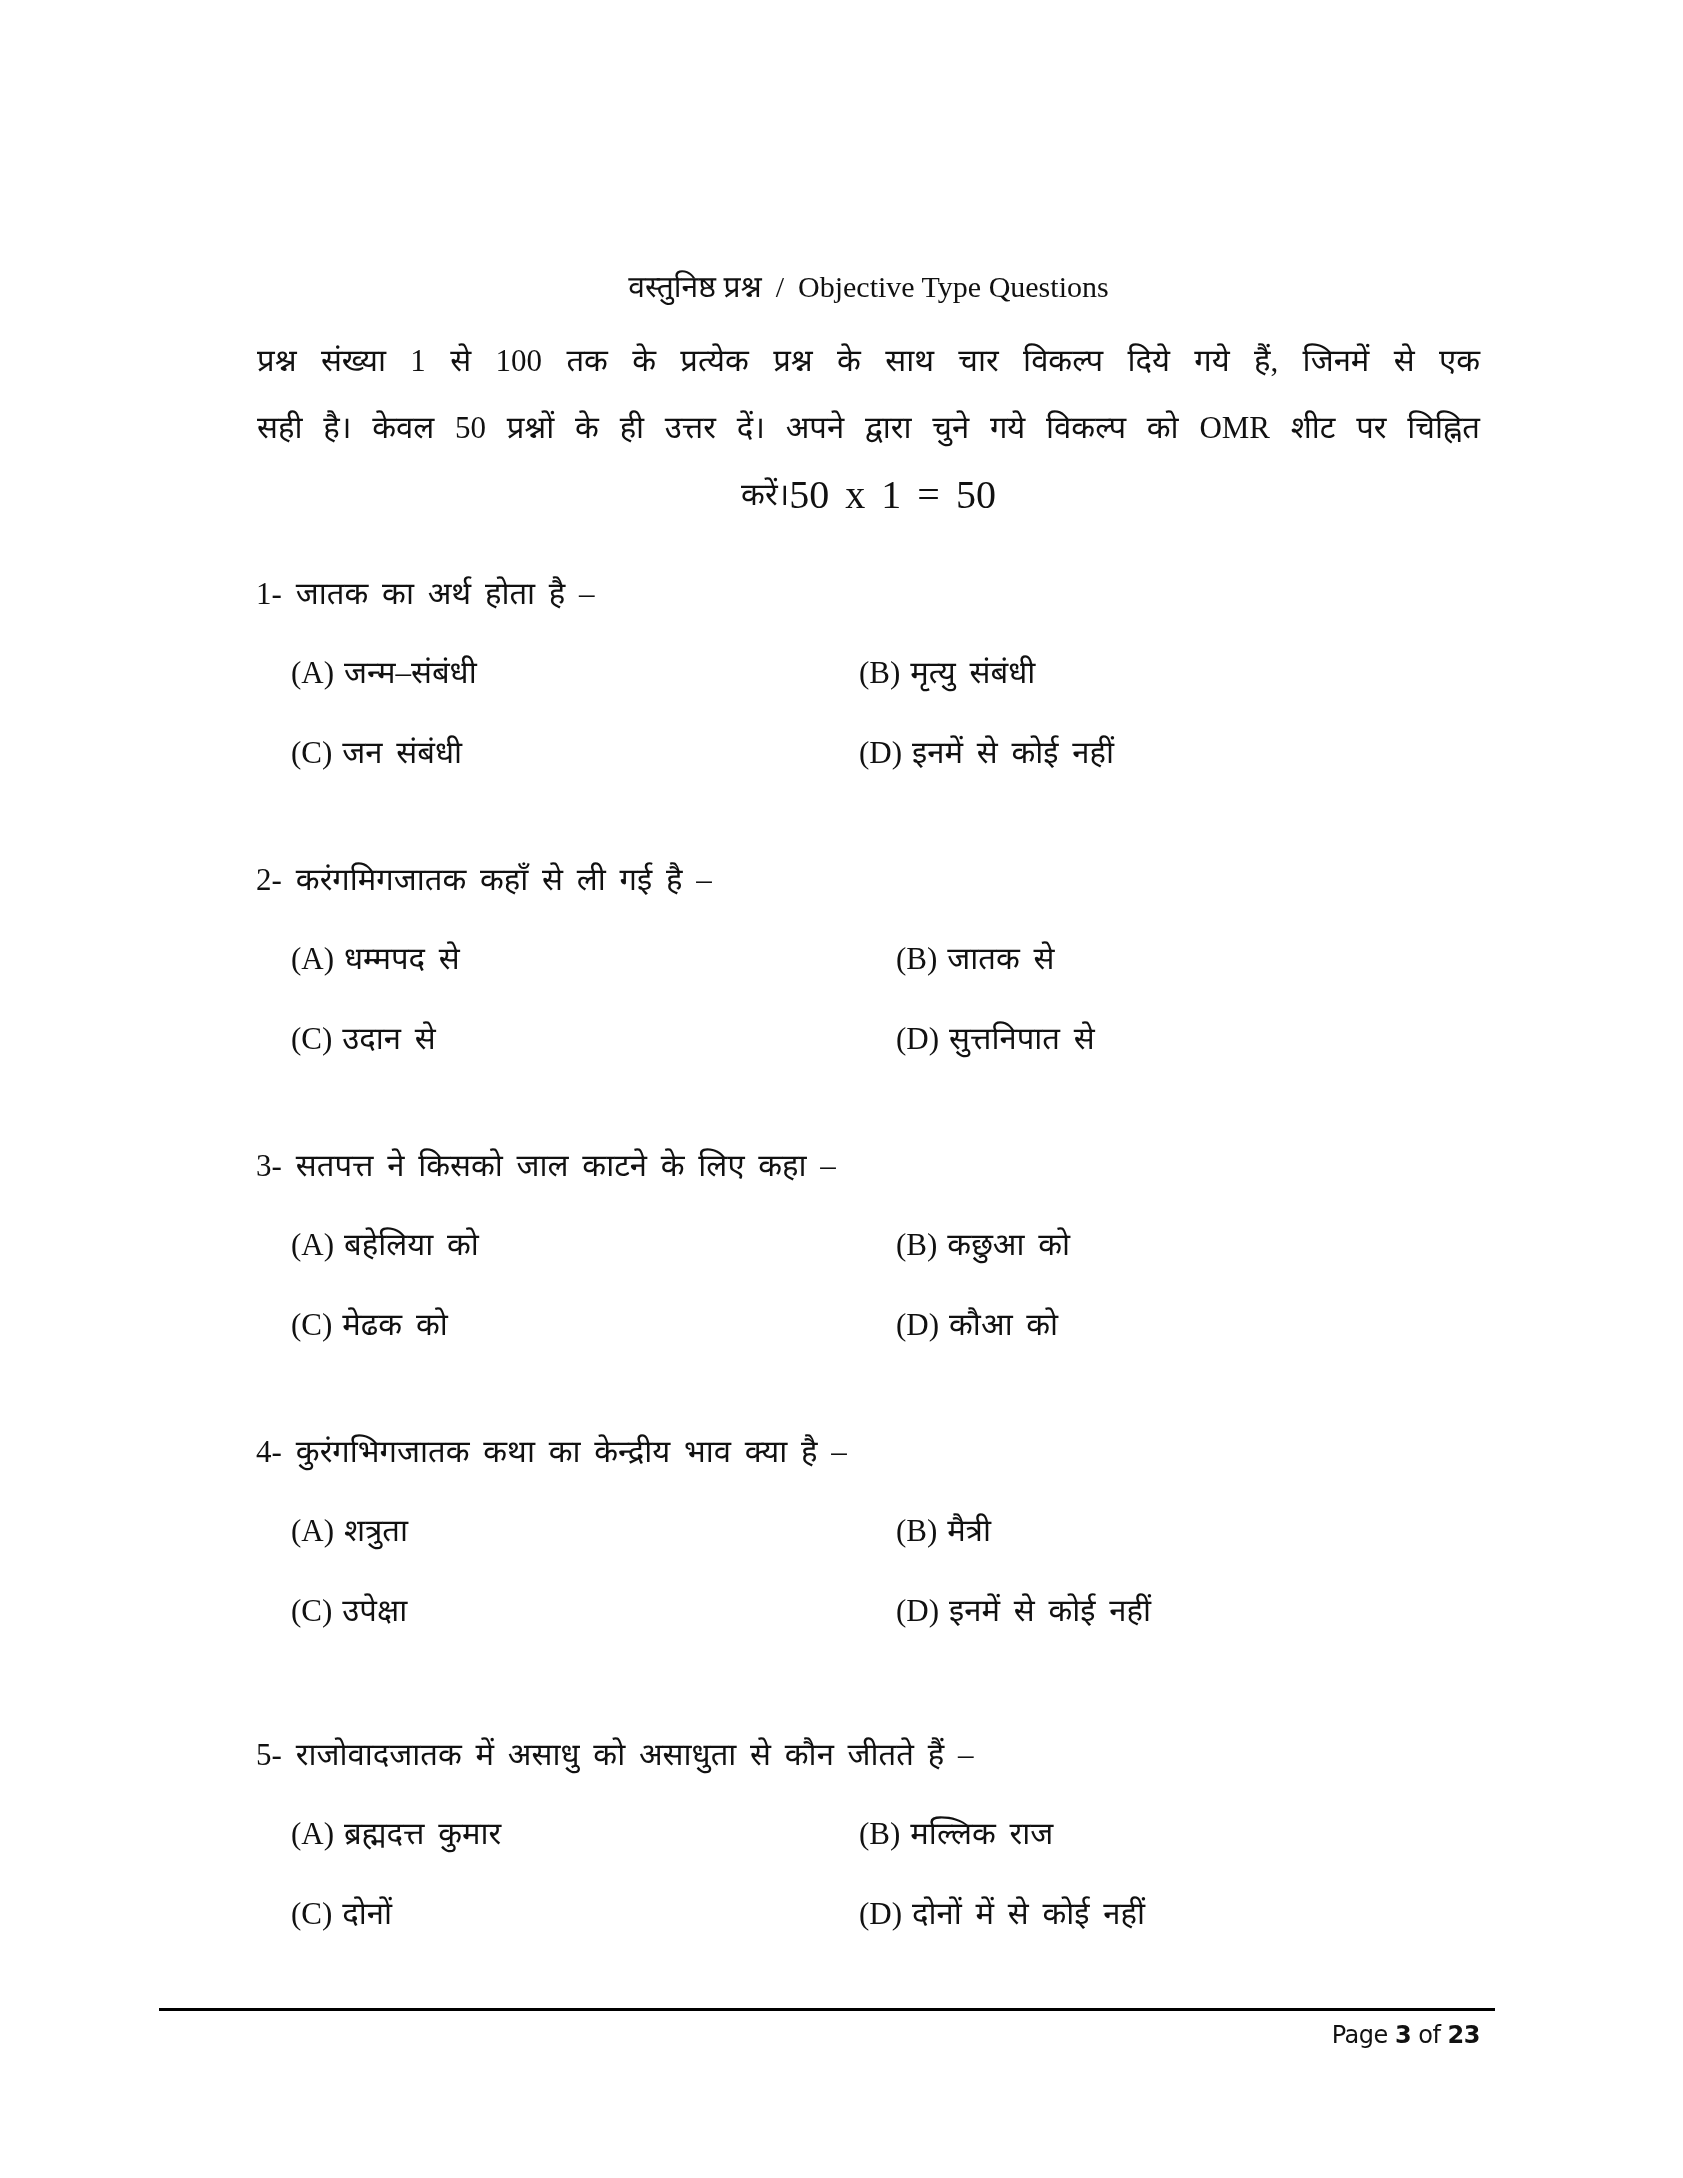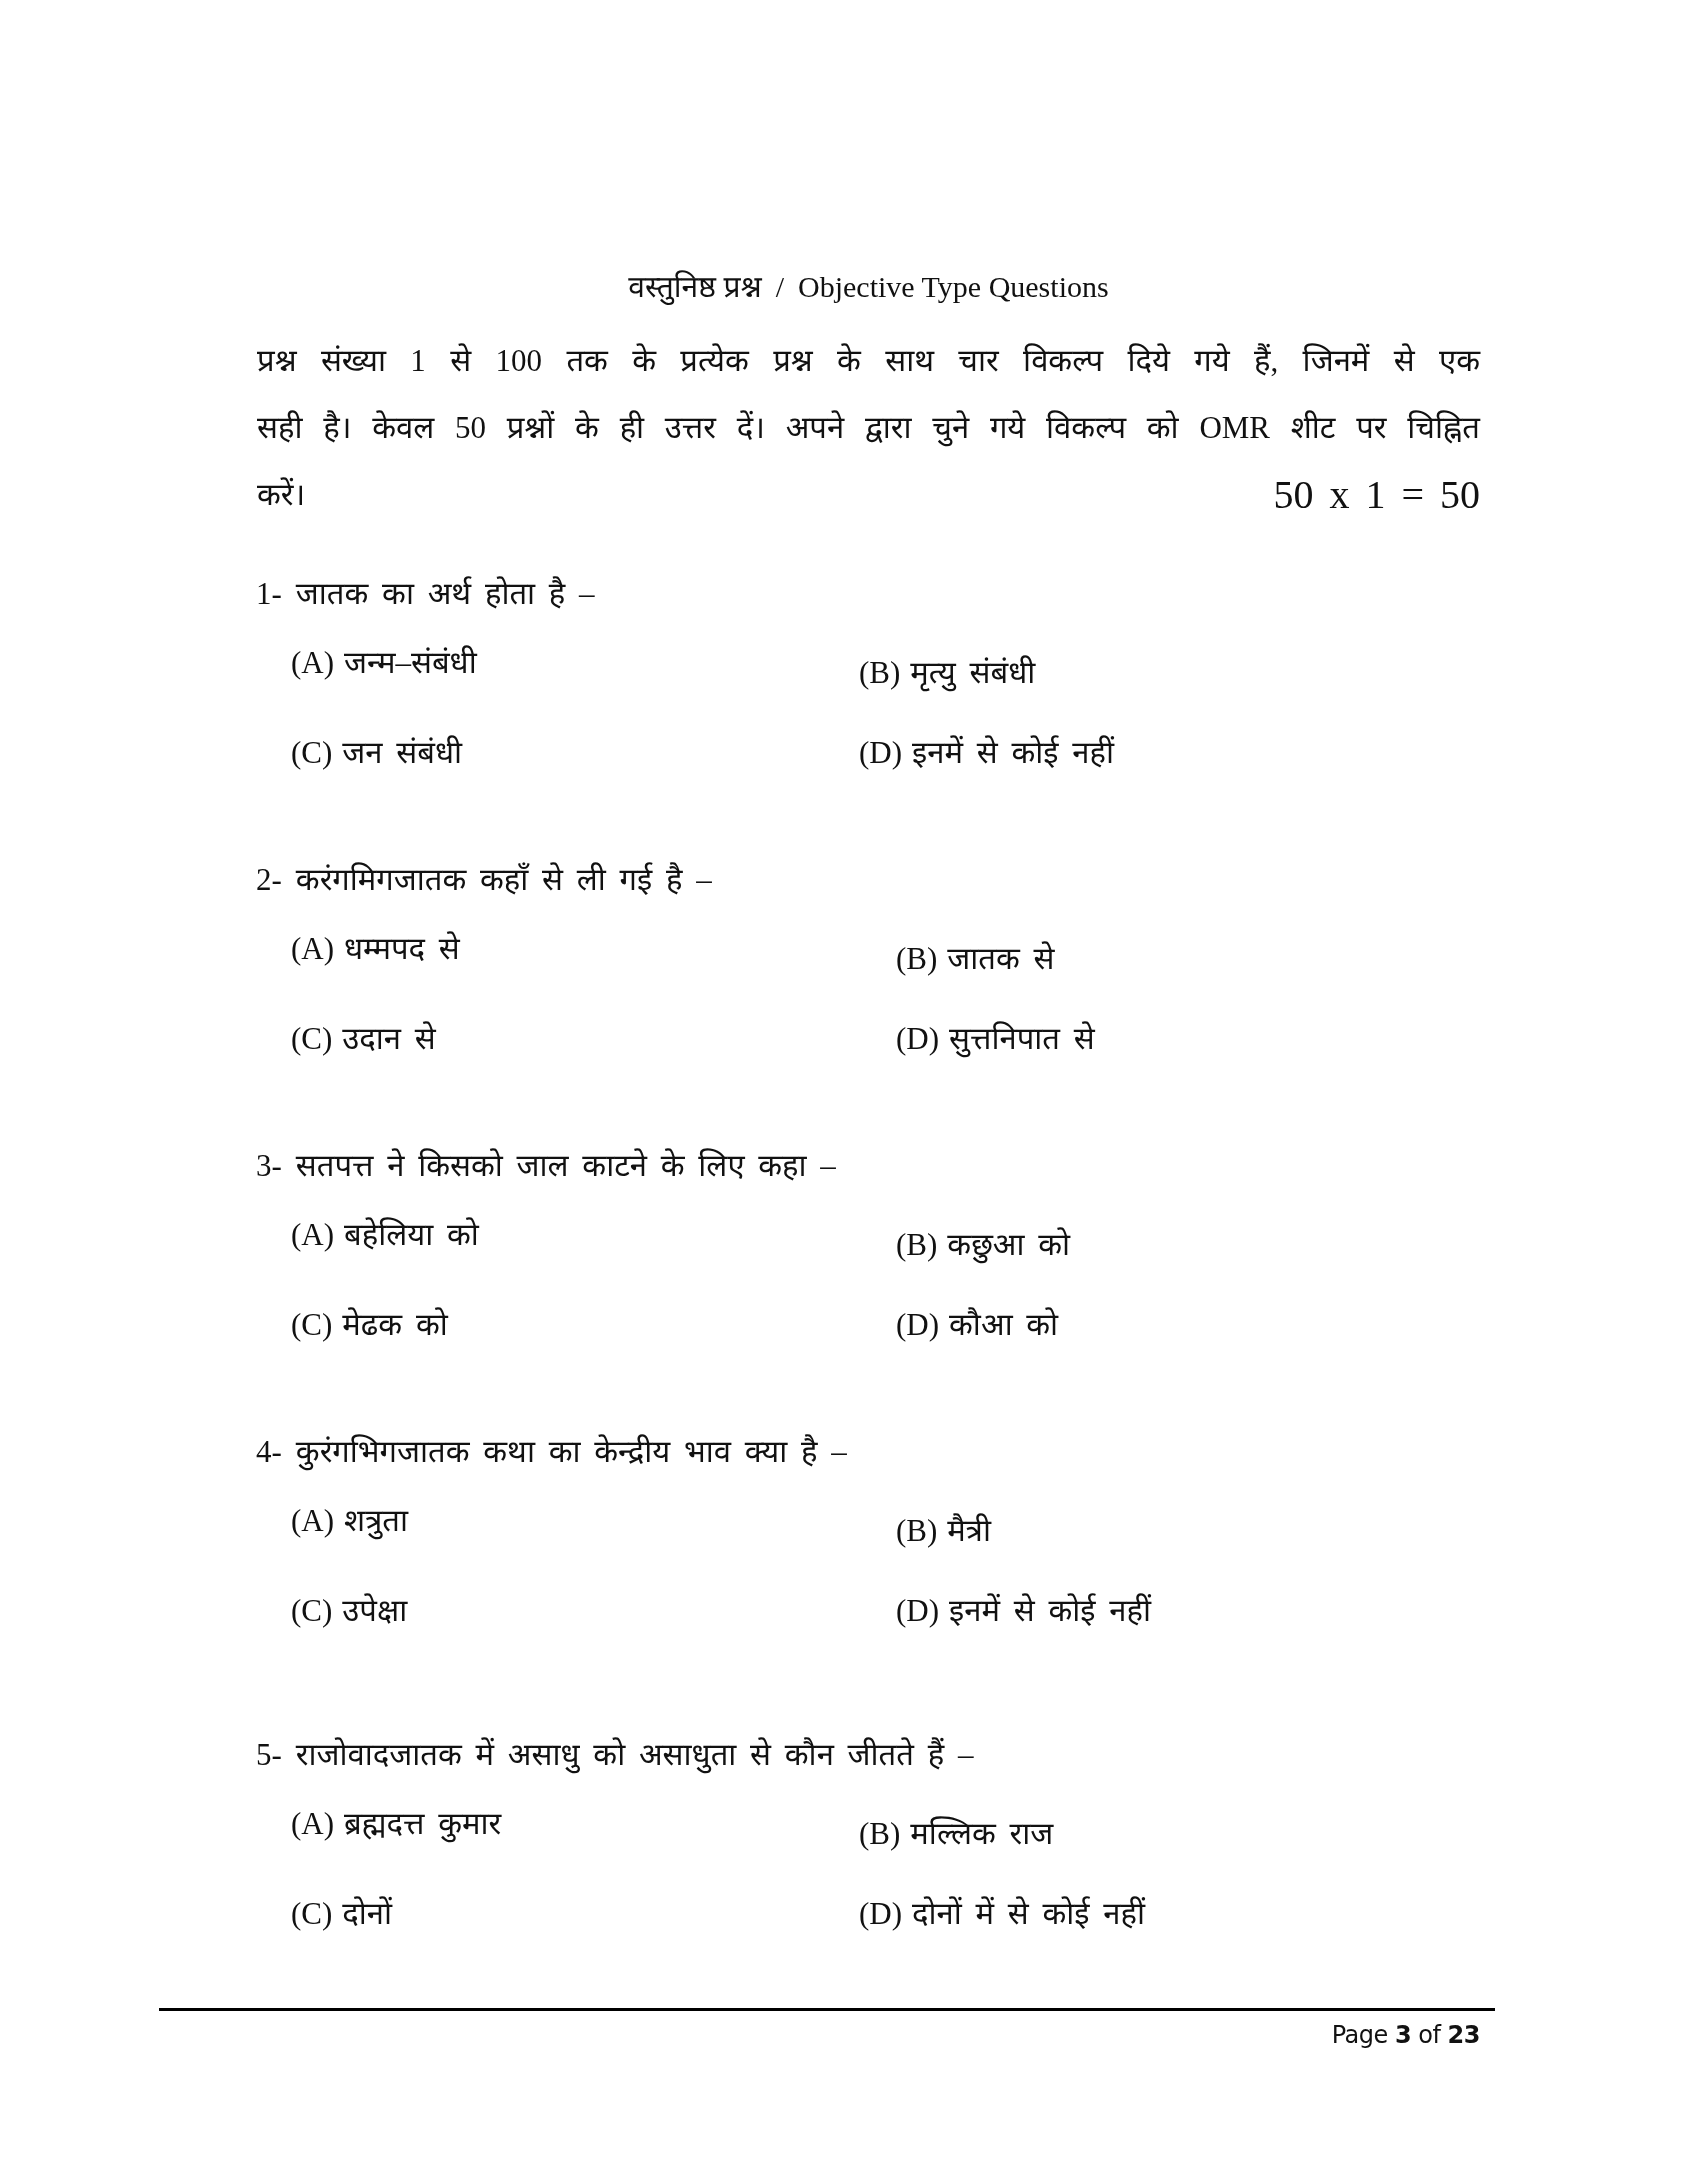--- a/index.html
+++ b/index.html
@@ -45,21 +45,21 @@
     word-spacing: 6px;
   }
   .instr-line {
     display: block;
     text-align: justify;
     text-align-last: justify;
     white-space: nowrap;
   }
   .instr-last {
     display: flex;
-    justify-content: space-between;
+    justify-content: center;
   }
   .marks { font-size: 40px; }
 
   .question {
     position: absolute;
     left: 256px;
     width: 1228px;
     font-size: 31px;
   }
   .q-text {
@@ -74,21 +74,21 @@
   }
   .q-num { margin-right: 14px; }
   .opt {
     position: absolute;
     height: 42px;
     line-height: 42px;
     white-space: nowrap;
     word-spacing: 6px;
   }
   .opt-label { margin-right: 10px; }
-  .opt-a { left: 35px; top: 69px; }
+  .opt-a { left: 35px; top: 79px; }
   .opt-c { left: 35px; top: 159px; }
   .col-near .opt-b { left: 603px; top: 79px; }
   .col-near .opt-d { left: 603px; top: 159px; }
   .col-far .opt-b { left: 640px; top: 79px; }
   .col-far .opt-d { left: 640px; top: 159px; text-align: right; }
 
   .q1 { top: 573px; }
   .q2 { top: 859px; }
   .q3 { top: 1145px; }
   .q4 { top: 1431px; }

